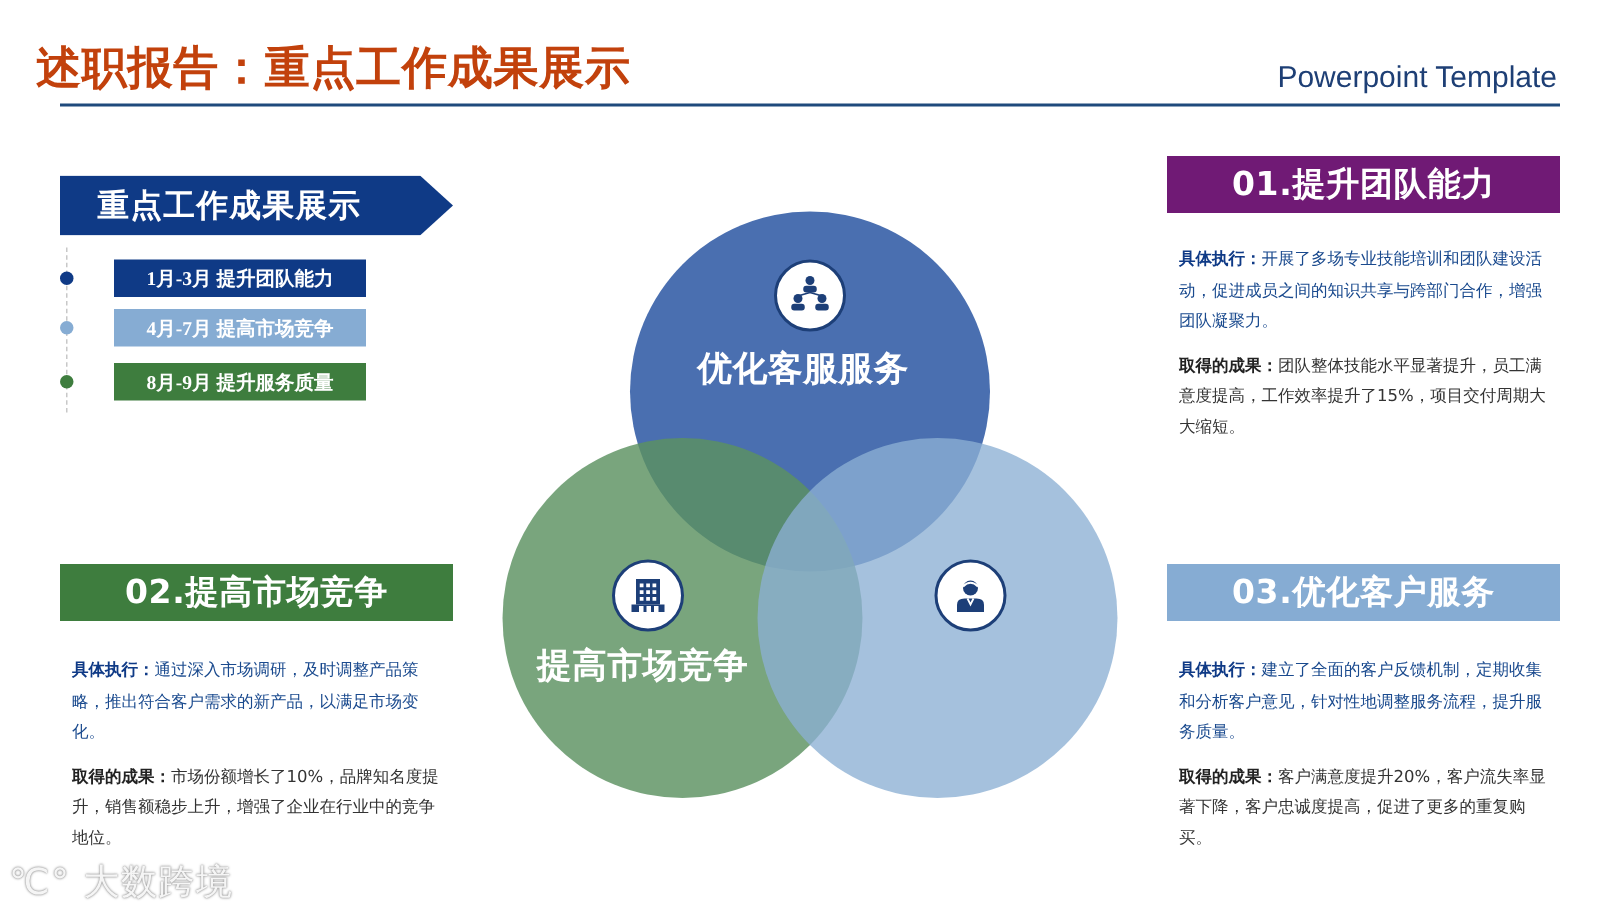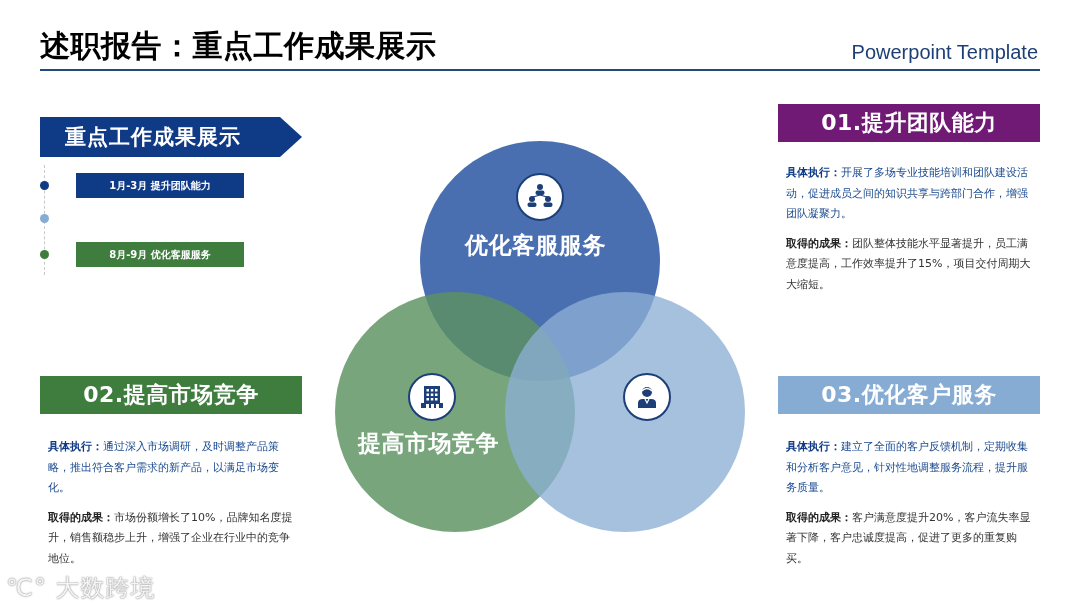--- a/index.html
+++ b/index.html
@@ -1,31 +1,31 @@
 <!DOCTYPE html>
 <html><head>
 <meta charset="utf-8">
 <style>
   * { margin:0; padding:0; box-sizing:border-box; }
   html, body { width:1080px; height:608px; overflow:hidden; background:#ffffff; }
   body { position:relative; font-family:"DejaVu Sans","Liberation Sans",sans-serif; }
 
-  .title { position:absolute; left:40px; top:26px; font-size:30px; font-weight:bold; color:#000000; letter-spacing:0.5px; line-height:40px; }
+  .title { position:absolute; left:24px; top:26px; font-size:30px; font-weight:bold; color:#c2410c; letter-spacing:0.5px; line-height:40px; }
   .subtitle { position:absolute; right:42px; top:38px; font-size:20px; color:#1e3f75; font-family:"Liberation Sans","DejaVu Sans",sans-serif; line-height:28px; }
   .header-rule { position:absolute; left:40px; top:69px; width:1000px; height:2px; background:#1f4a7c; }
 
   .arrow-banner { position:absolute; left:40px; top:117px; width:262px; height:40px; background:#0f3a86;
     clip-path:polygon(0 0, 240px 0, 100% 50%, 240px 100%, 0 100%); color:#fff; font-size:21px; font-weight:bold;
     display:flex; align-items:center; padding-left:25px; letter-spacing:1px; }
 
   .timeline { position:absolute; left:40px; top:165px; width:210px; height:110px; }
   .timeline .dash-line { position:absolute; left:4px; top:0; height:110px; border-left:1.5px dashed #c8c8c8; }
   .tl-item { position:absolute; left:0; height:25px; width:210px; }
   .tl-dot { position:absolute; left:0; top:8px; width:9px; height:9px; border-radius:50%; }
-  .tl-bar { position:absolute; left:36px; top:0; width:168px; height:25px; color:#fff; font-size:10px; font-weight:bold; display:flex; align-items:center; justify-content:center; }
+  .tl-bar { position:absolute; left:36px; top:0; width:168px; height:25px; color:#fff; font-size:13px; font-weight:bold; display:flex; align-items:center; justify-content:center;font-family:Liberation Serif, serif; }
 
   .sec-head { position:absolute; height:38px; width:262px; color:#fff; font-size:22px; font-weight:bold; display:flex; align-items:center; justify-content:center; letter-spacing:0.5px; }
   .sec-body { position:absolute; width:250px; font-size:11px; line-height:20.5px; color:#333; }
   .sec-body p { margin-bottom:9px; }
   .sec-body .lbl { font-weight:bold; }
   .sec-body .exec { color:#1a4a8e; }
   .sec-body .exec .lbl { color:#0f3a86; }
   .sec-body .res .lbl { color:#222; }
 
   .venn { position:absolute; left:0; top:0; width:1080px; height:608px; pointer-events:none; }
@@ -51,24 +51,25 @@
 </div>
 
 <div class="timeline">
   <div class="dash-line"></div>
   <div class="tl-item" style="top:8px;">
     <span class="tl-dot" style="background:#0f3a86;"></span>
     <div class="tl-bar" style="background:#0f3a86;">1月-3月 提升团队能力</div>
   </div>
   <div class="tl-item" style="top:41px;">
     <span class="tl-dot" style="background:#86acd3;"></span>
+    <div class="tl-bar" style="background:#86acd3;">4月-7月 提高市场竞争</div>
   </div>
   <div class="tl-item" style="top:77px;">
     <span class="tl-dot" style="background:#3e7d3e;"></span>
-    <div class="tl-bar" style="background:#3e7d3e;">8月-9月 优化客服服务</div>
+    <div class="tl-bar" style="background:#3e7d3e;">8月-9月 提升服务质量</div>
   </div>
 </div>
 
 <div class="venn">
   <div class="circle c-blue"></div>
   <div class="circle c-green"></div>
   <div class="circle c-light"></div>
 
   <div class="icon-badge" style="left:516px; top:173px;">
     <svg width="30" height="30" viewBox="0 0 30 30">

